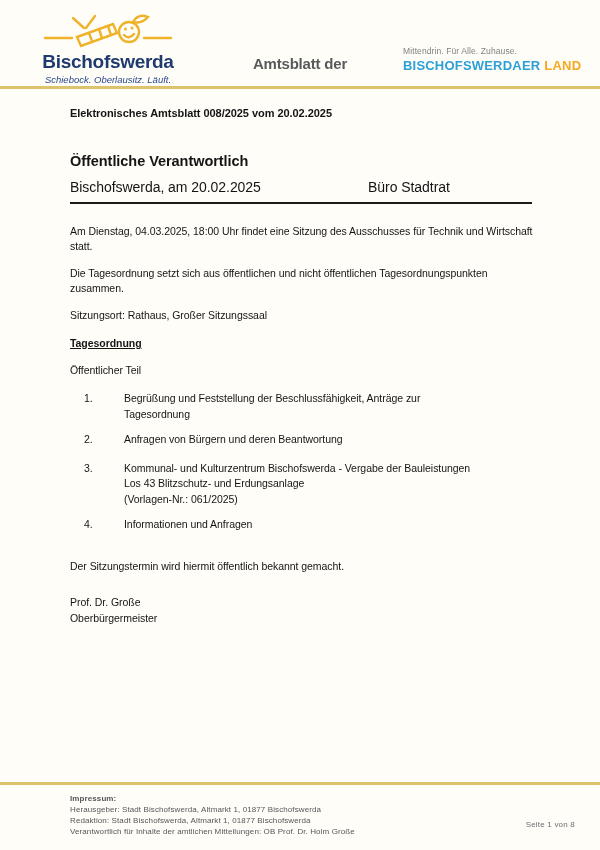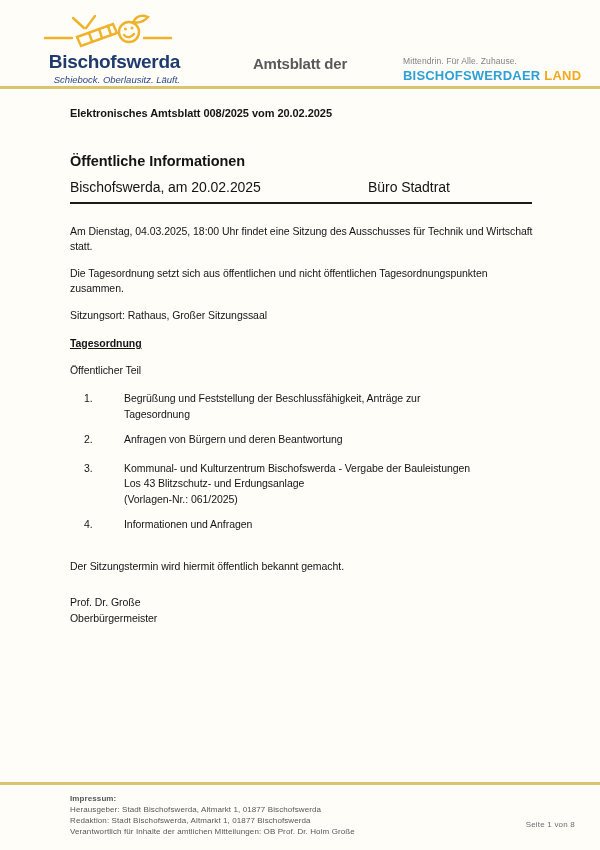--- a/index.html
+++ b/index.html
@@ -12,35 +12,35 @@
     position: relative;
     width: 600px;
     height: 850px;
     background: #fffdf8;
     overflow: hidden;
     color: #111111;
   }
 
   
   .masthead { position: absolute; top: 0; left: 0; width: 600px; height: 86px; }
-  .logo-left { position: absolute; left: 36px; top: 12px; width: 144px; text-align: right; }
+  .logo-left { position: absolute; left: 36px; top: 12px; width: 144px; text-align: center; }
   .mascot { display: block; margin: 0 auto; }
   .logo-name {
     font-size: 19px; font-weight: bold; color: #1e3a6e;
     letter-spacing: -0.3px; margin-top: 1px;
   }
   .logo-tagline {
     font-size: 9.5px; font-style: italic; color: #2b4a8b; margin-top: 1px;
   }
   .title-center {
     position: absolute; left: 195px; top: 54px; width: 210px;
     text-align: center; color: #58595b; font-weight: bold;
     font-size: 15px; line-height: 20px; letter-spacing: -0.2px;
   }
-  .brand-right { position: absolute; left: 403px; top: 56px; width: 190px; }
+  .brand-right { position: absolute; left: 403px; top: 46px; width: 190px; }
   .brand-slogan { font-size: 8.5px; color: #808285; letter-spacing: 0.1px; }
   .brand-name { font-size: 13px; font-weight: bold; margin-top: 2px; letter-spacing: 0.2px; }
   .brand-blue { color: #2da0d8; }
   .brand-orange { color: #f6a81f; margin-left: 4px; margin-top: 35px; }
 
   .rule-gold { position: absolute; left: 0; width: 600px; height: 3px; background: #ddc36e; }
   .rule-top { top: 86px; }
   .rule-bottom { top: 782px; }
 
   
@@ -116,21 +116,21 @@
         <span class="brand-blue">BISCHOFSWERDAER</span><span class="brand-orange">LAND</span>
       </div>
     </div>
   </header>
 
   <div class="rule-gold rule-top"></div>
 
   <main class="content">
     <div class="issue-line">Elektronisches Amtsblatt 008/2025 vom 20.02.2025</div>
 
-    <div class="doc-heading">Öffentliche Informationen</div>
+    <div class="doc-heading">Öffentliche Verantwortlich</div>
 
     <div class="dateline">
       <span>Bischofswerda, am 20.02.2025</span>
       <span class="dateline-right">Büro Stadtrat</span>
     </div>
 
     <div class="black-rule"></div>
 
     <div class="para first">
       <div>Am Dienstag, 04.03.2025, 18:00 Uhr findet eine Sitzung des Ausschusses für Technik und Wirtschaft</div>

